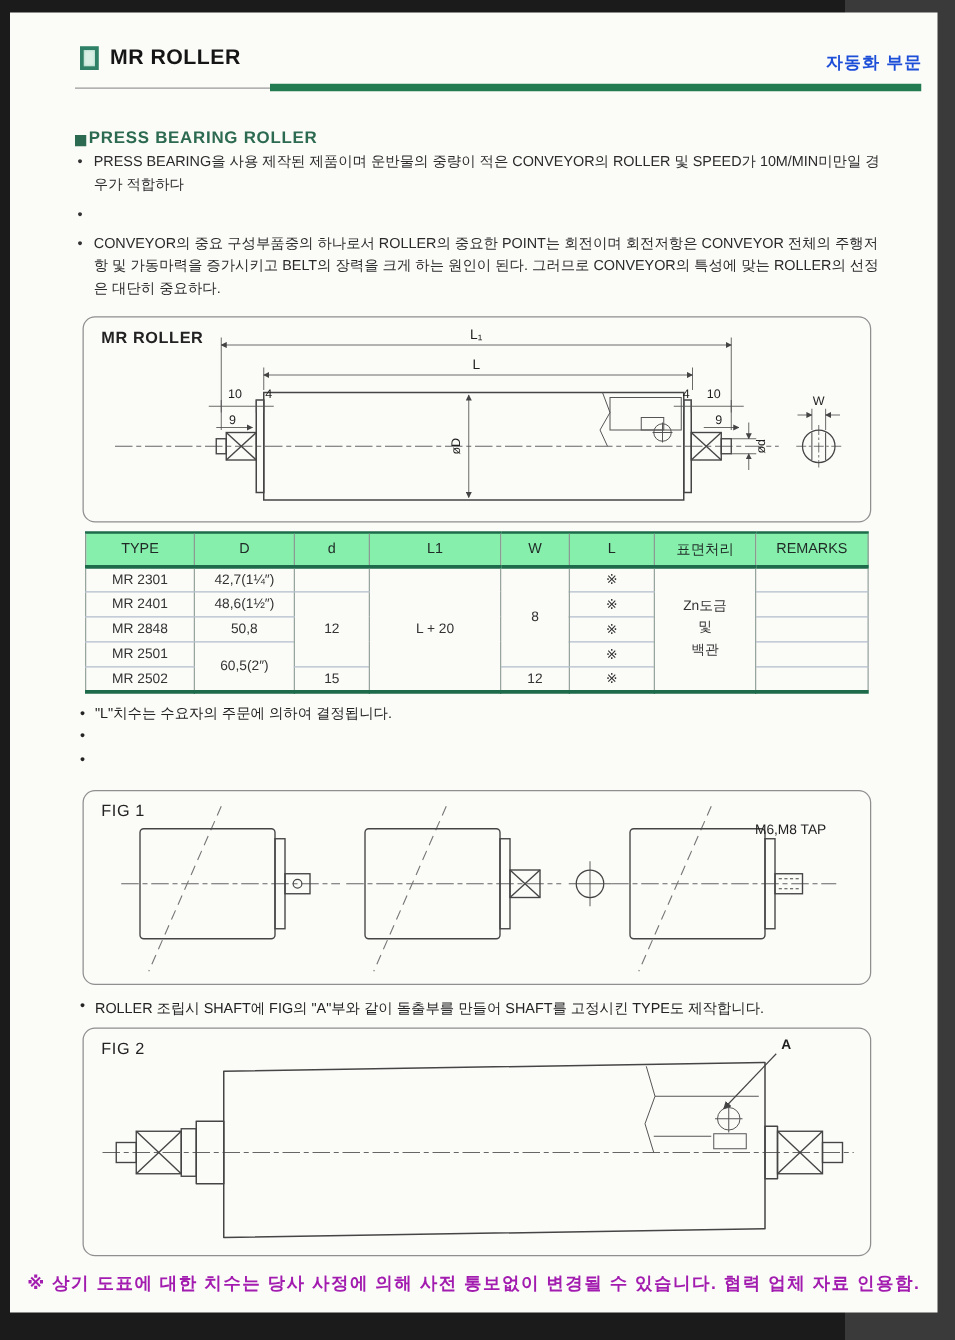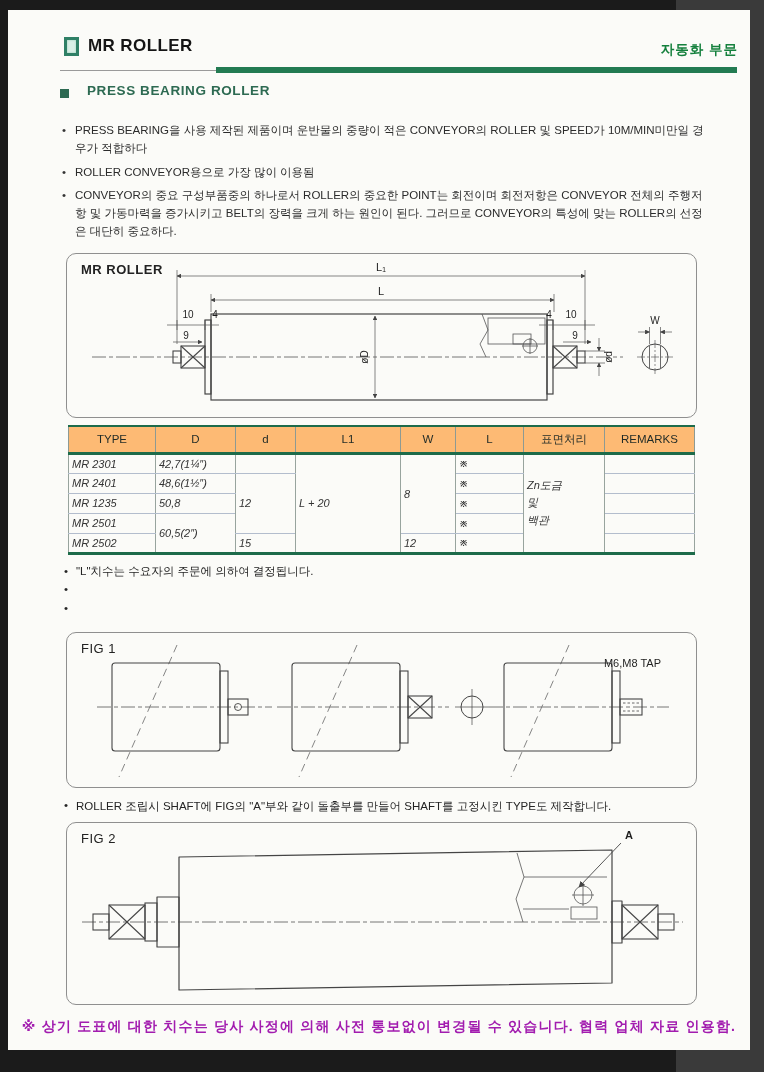--- a/index.html
+++ b/index.html
@@ -4,50 +4,50 @@
 <style>
   * { margin:0; padding:0; box-sizing:border-box; }
   body { font-family:"Liberation Sans","DejaVu Sans",sans-serif; background:#3a3a3a; }
   .frame { width:676px; height:1072px; background:#1b1b1b; padding:10px 14px 22px 8px; }
   .sheet { position:relative; width:742px; height:1040px; background:#fbfbf8; overflow:hidden; }
 
   
   .hdr-title { position:absolute; left:56px; top:26px; display:flex; align-items:center; gap:9px; }
   .hdr-sq { width:15px; height:19px; border:3px solid #2f8066; background:#d9efe6; box-shadow:inset 0 0 2px #8fc9b4; }
   .hdr-title span.t { font-size:17px; font-weight:bold; color:#151515; letter-spacing:0.4px; }
-  .hdr-dept { position:absolute; right:12px; top:31px; font-size:13.5px; font-weight:bold; color:#15803d; letter-spacing:1px; }
+  .hdr-dept { position:absolute; right:12px; top:31px; font-size:13.5px; font-weight:bold; color:#1d4ed8; letter-spacing:1px; }
   .hdr-rule { position:absolute; left:52px; right:13px; top:57px; height:7px; }
   .hdr-rule .thin { position:absolute; left:0; top:3px; width:36%; height:1px; background:#9a9a9a; }
   .hdr-rule .green { position:absolute; left:23%; right:0; top:0; height:6px; background:#237b52; }
 
   
-  .sec-head { position:absolute; left:52px; top:73px; display:flex; align-items:flex-end; gap:18px; }
+  .sec-head { position:absolute; left:52px; top:92px; display:flex; align-items:flex-end; gap:2px; }
   .sec-sq { width:9px; height:9px; background:#2d6a52; }
   .sec-head span.t { font-size:13.5px; font-weight:bold; color:#2d6a52; letter-spacing:0.6px; }
   .bullets { position:absolute; left:54px; top:112px; width:642px; }
   .b-item { display:flex; margin-bottom:6px; font-size:11.5px; line-height:1.55; color:#2b2b2b; }
   .b-mark { width:13px; flex:none; color:#333; }
 
   
   .fig-box { position:absolute; border:1.5px solid #8f8f8f; border-radius:10px; background:transparent; }
   .fig-box .fig-title { position:absolute; left:14px; top:8px; font-size:13px; color:#222; letter-spacing:0.5px; }
   .fig-box svg { position:absolute; left:0; top:0; }
   #mr-box   { left:58px; top:243px; width:631px; height:165px; }
   #fig1-box { left:58px; top:622px; width:631px; height:156px; }
   #fig2-box { left:58px; top:812px; width:631px; height:183px; }
 
   
   table.spec { position:absolute; left:60px; top:415px; border-collapse:collapse; table-layout:fixed;
                border-left:1px solid #8d9a93; border-right:1px solid #8d9a93; border-bottom:3px solid #1d6b4a; }
-  table.spec th { background:#fdba74; height:27px; font-size:11.5px; font-weight:normal; color:#1f2a26;
+  table.spec th { background:#86efac; height:27px; font-size:11.5px; font-weight:normal; color:#1f2a26;
                   border-top:2px solid #1d6b4a; border-bottom:3px solid #1d6b4a;
                   border-left:1px solid #8d9a93; border-right:1px solid #8d9a93; }
-  table.spec td { height:20px; text-align:left; vertical-align:middle; font-size:11px; color:#333;
+  table.spec td { height:20px; text-align:center; vertical-align:middle; font-size:11px; color:#333;
                   border-left:1px solid #98a49e; border-right:1px solid #98a49e;
-                  border-top:1px solid #b3bdcd; border-bottom:1px solid #b3bdcd; padding:0 3px;font-style:italic; }
+                  border-top:1px solid #b3bdcd; border-bottom:1px solid #b3bdcd; padding:0 13px; }
   td.surface div { line-height:1.55; font-size:11px; color:#333; }
 
   
   .notes { position:absolute; left:56px; top:552px; width:640px; }
   .n-item { display:flex; font-size:11.5px; line-height:1.6; color:#242424; }
   .n-mark { width:12px; flex:none; }
   .assembly { position:absolute; left:56px; top:789px; width:640px; display:flex; font-size:11.5px; color:#242424; }
   .assembly .n-mark { width:12px; flex:none; }
 
   
@@ -78,21 +78,20 @@
       <span class="t">PRESS BEARING ROLLER</span>
     </div>
 
     <div class="bullets">
       <div class="b-item">
         <span class="b-mark">•</span>
         <span>PRESS BEARING을 사용 제작된 제품이며 운반물의 중량이 적은 CONVEYOR의 ROLLER 및 SPEED가 10M/MIN미만일 경우가 적합하다</span>
       </div>
       <div class="b-item">
         <span class="b-mark">•</span>
-        <span>ROLLER CONVEYOR용으로 가장 많이 이용됨</span>
       </div>
       <div class="b-item">
         <span class="b-mark">•</span>
         <span>CONVEYOR의 중요 구성부품중의 하나로서 ROLLER의 중요한 POINT는 회전이며 회전저항은 CONVEYOR 전체의 주행저항 및 가동마력을 증가시키고 BELT의 장력을 크게 하는 원인이 된다. 그러므로 CONVEYOR의 특성에 맞는 ROLLER의 선정은 대단히 중요하다.</span>
       </div>
     </div>
 
     <div id="mr-box" class="fig-box">
       <svg width="631" height="165" viewBox="0 0 631 165">
         <defs>
@@ -228,21 +227,21 @@
           <td></td>
         </tr>
         <tr>
           <td>MR 2401</td>
           <td>48,6(1½″)</td>
           <td rowspan="3">12</td>
           <td>※</td>
           <td></td>
         </tr>
         <tr>
-          <td>MR 1235</td>
+          <td>MR 2848</td>
           <td>50,8</td>
           <td>※</td>
           <td></td>
         </tr>
         <tr>
           <td>MR 2501</td>
           <td rowspan="2">60,5(2″)</td>
           <td>※</td>
           <td></td>
         </tr>

